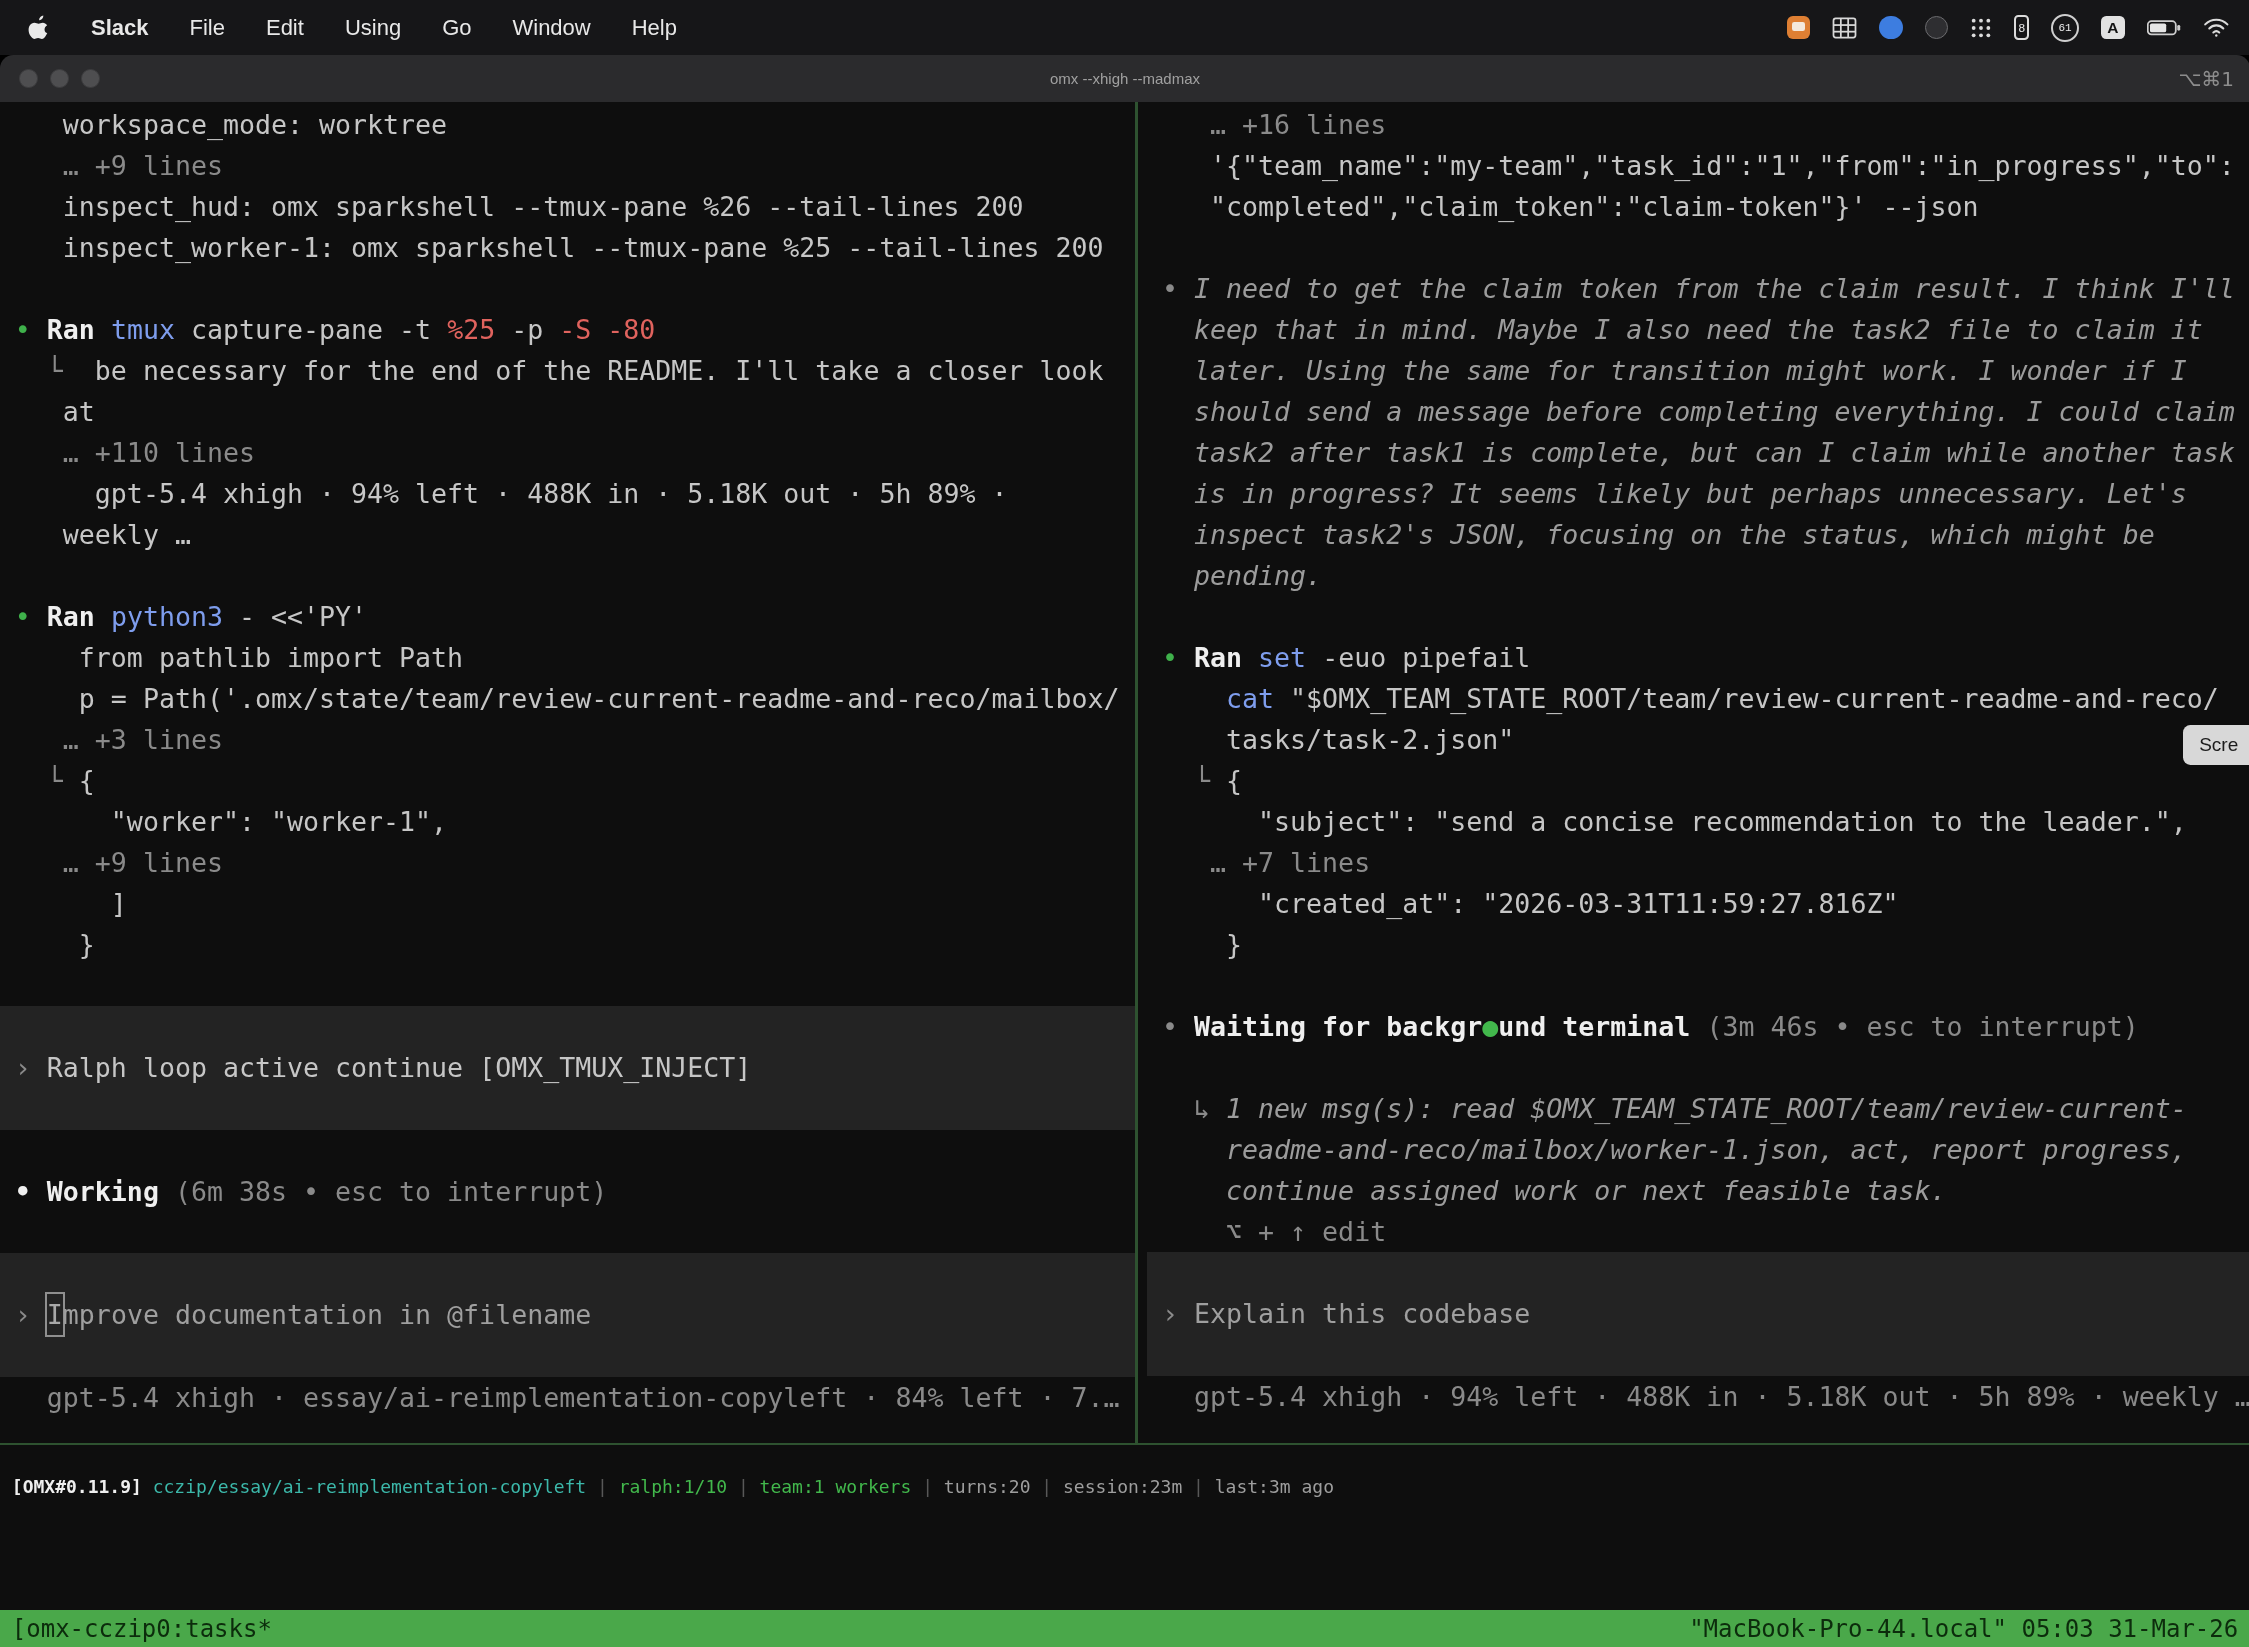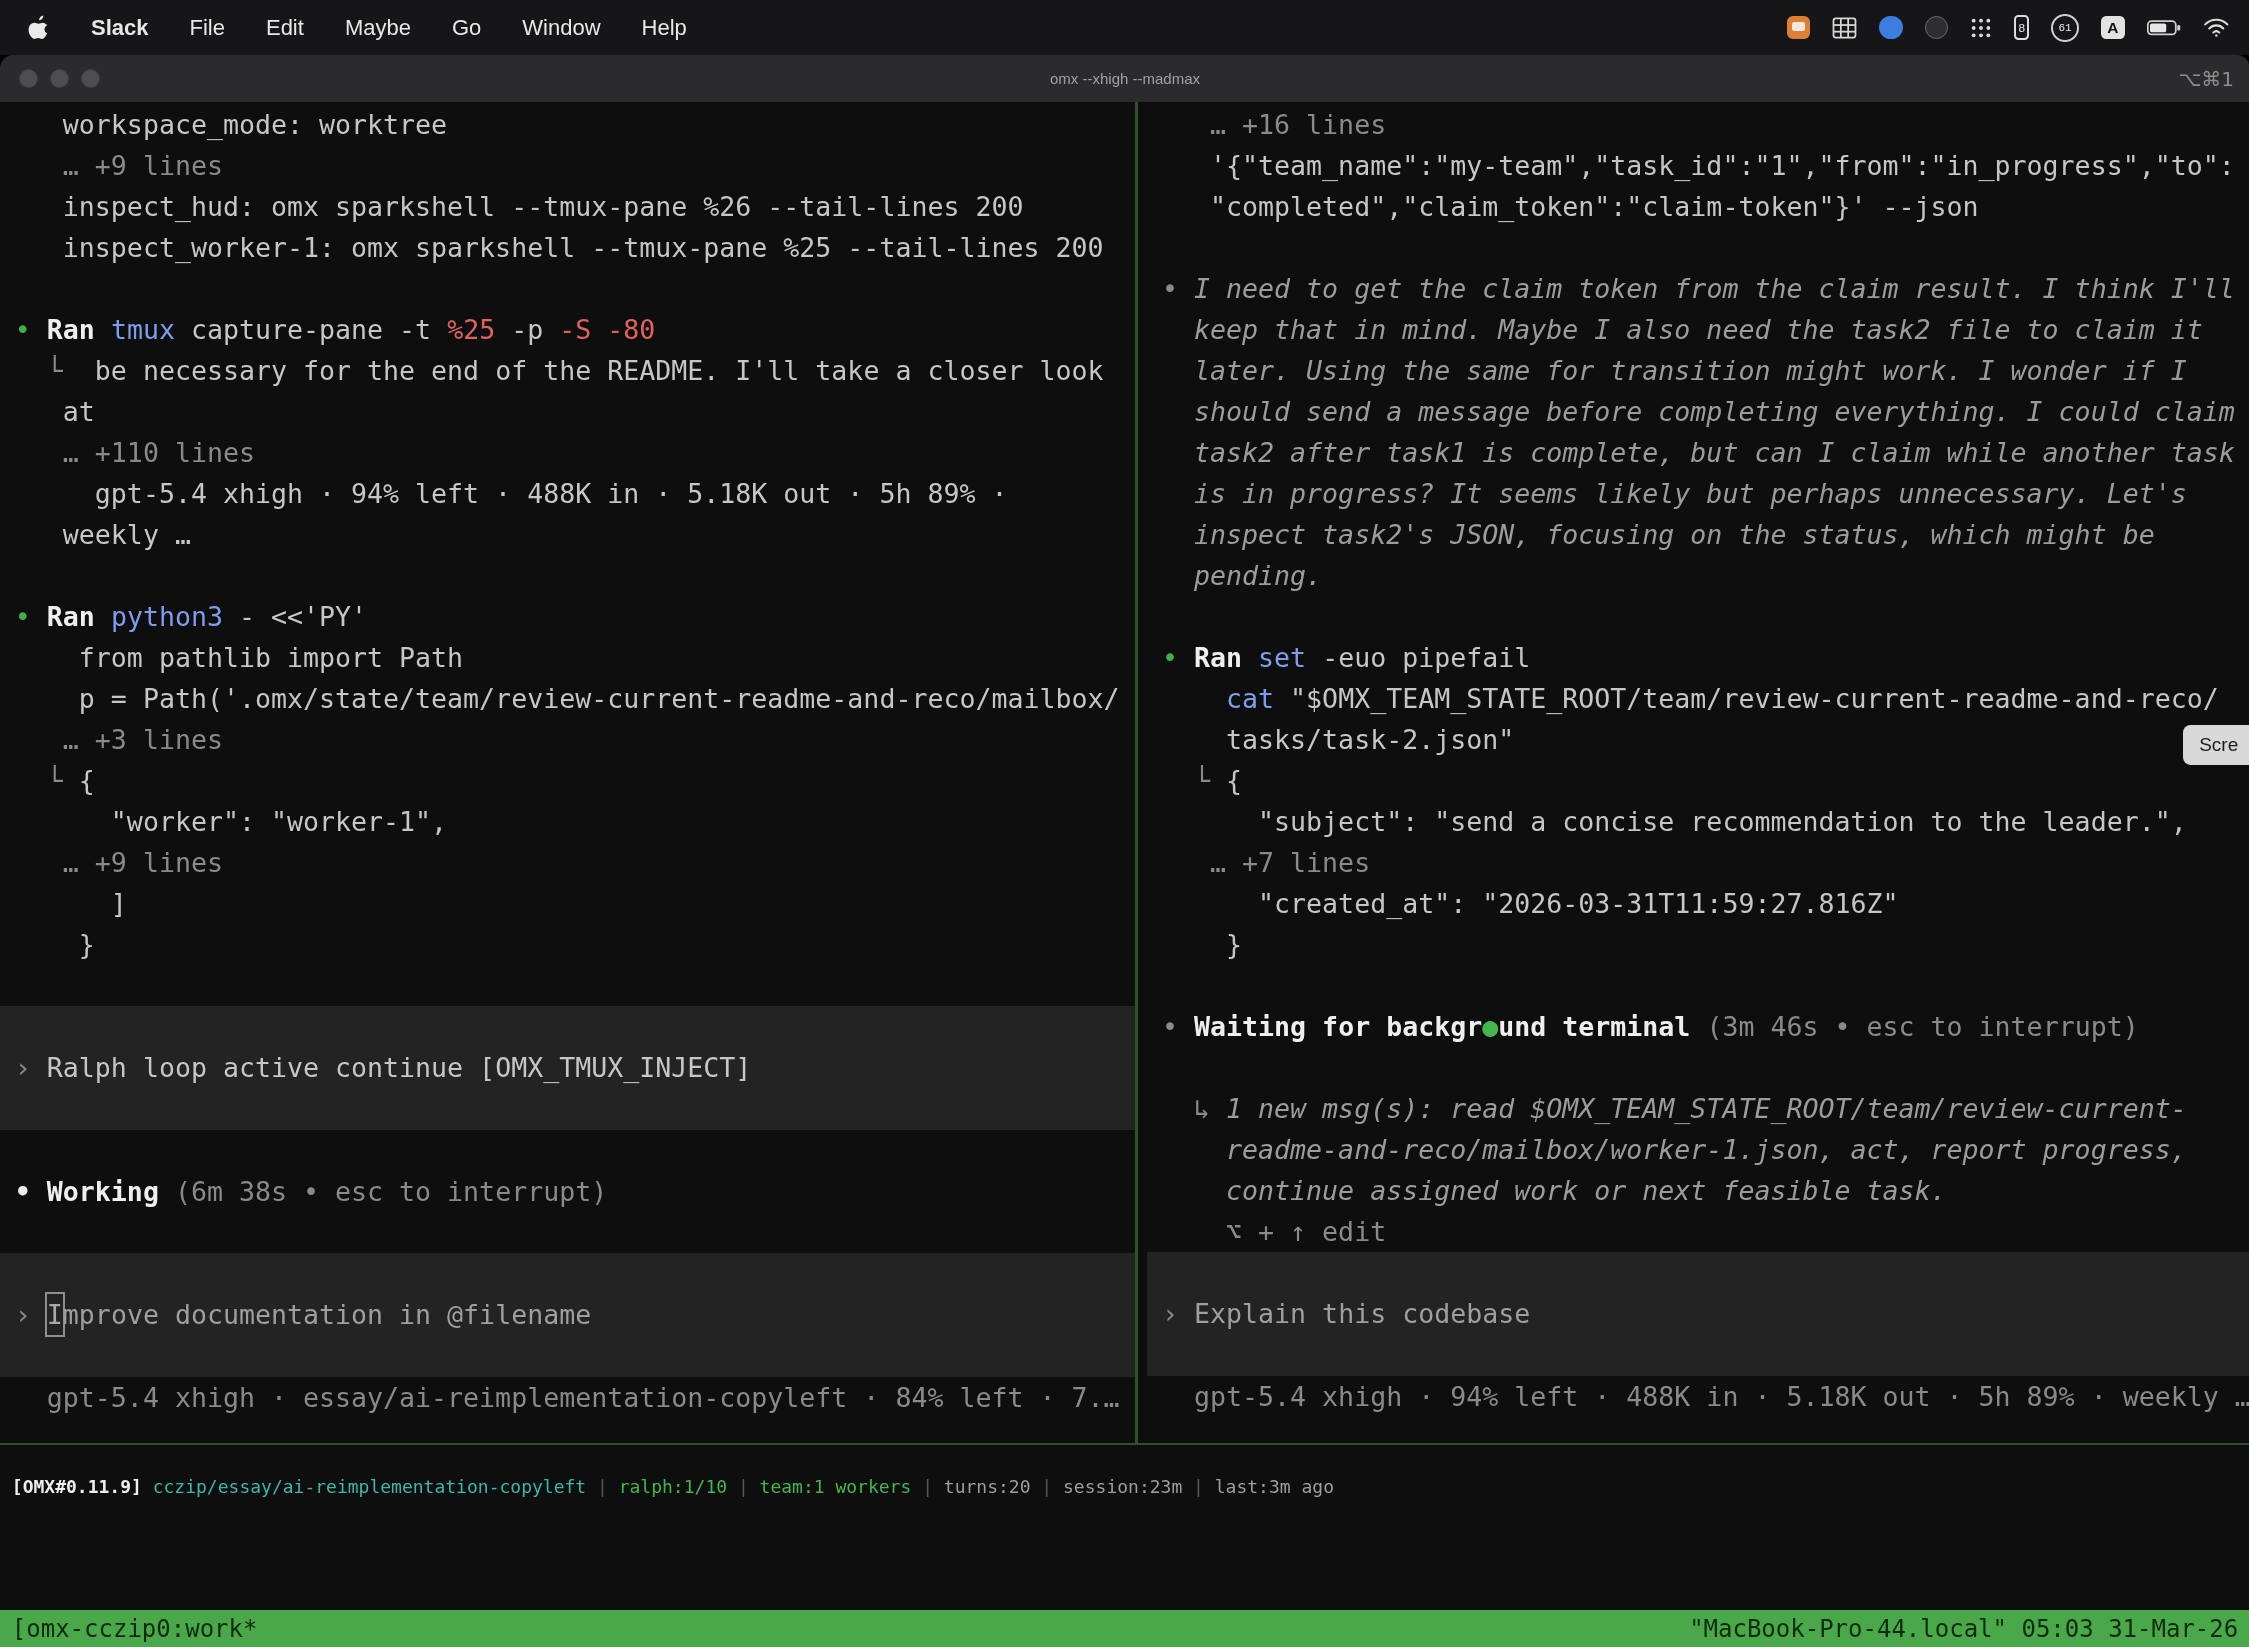--- a/index.html
+++ b/index.html
@@ -80,21 +80,21 @@
   <div class="menubar">
     <div class="menu-left">
       <span class="mi">
         <svg class="apple-logo" viewBox="0 0 24 28">
           <path d="M16.7 1.2c.1 1.3-.4 2.5-1.2 3.4-.8 1-2.1 1.7-3.3 1.6-.1-1.2.5-2.5 1.3-3.3.8-.9 2.2-1.6 3.2-1.7zM21 20.1c-.6 1.3-.9 1.9-1.6 3-1.1 1.6-2.5 3.6-4.3 3.6-1.6 0-2-1-4.1-1s-2.6 1-4.2 1c-1.8 0-3.1-1.8-4.2-3.4C.3 19.6 0 14.6 1.9 12c1.3-1.9 3.2-2.9 5.1-2.9 1.9 0 3.1 1.1 4.6 1.1 1.5 0 2.4-1.1 4.6-1.1 1.7 0 3.4 1 4.7 2.6-4.1 2.3-3.4 8.1.1 8.4z"></path>
         </svg>
       </span>
       <span class="menu-item app">Slack</span>
       <span class="menu-item">File</span>
       <span class="menu-item">Edit</span>
-      <span class="menu-item">Maybe</span>
+      <span class="menu-item">Using</span>
       <span class="menu-item">Go</span>
       <span class="menu-item">Window</span>
       <span class="menu-item">Help</span>
     </div>
     <div class="menu-right">
       <span class="mi">
           <span class="ic-record"></span>
         </span>
       <span class="mi">
         <svg width="25" height="22" viewBox="0 0 34 30">
@@ -167,21 +167,21 @@
 
   <div class="term">
     <div class="panes">
       <div class="pane pane-left" id="pane-left"><div class="tl"><span class="fg">   workspace_mode: worktree</span></div><div class="tl"><span class="dim">   … +9 lines</span></div><div class="tl"><span class="fg">   inspect_hud: omx sparkshell --tmux-pane %26 --tail-lines 200</span></div><div class="tl"><span class="fg">   inspect_worker-1: omx sparkshell --tmux-pane %25 --tail-lines 200</span></div><div class="tl"></div><div class="tl"><span class="gb">• </span><span class="b">Ran </span><span class="blu">tmux </span><span class="fg">capture-pane -t </span><span class="red">%25</span><span class="fg"> -p </span><span class="red">-S -80</span></div><div class="tl"><span class="dim">  └  </span><span class="fg">be necessary for the end of the README. I'll take a closer look</span></div><div class="tl"><span class="fg">   at</span></div><div class="tl"><span class="dim">   … +110 lines</span></div><div class="tl"><span class="fg">     gpt-5.4 xhigh · 94% left · 488K in · 5.18K out · 5h 89% ·</span></div><div class="tl"><span class="fg">   weekly …</span></div><div class="tl"></div><div class="tl"><span class="gb">• </span><span class="b">Ran </span><span class="blu">python3</span><span class="fg"> - &lt;&lt;'PY'</span></div><div class="tl"><span class="fg">    from pathlib import Path</span></div><div class="tl"><span class="fg">    p = Path('.omx/state/team/review-current-readme-and-reco/mailbox/</span></div><div class="tl"><span class="dim">   … +3 lines</span></div><div class="tl"><span class="dim">  └ </span><span class="fg">{</span></div><div class="tl"><span class="fg">      "worker": "worker-1",</span></div><div class="tl"><span class="dim">   … +9 lines</span></div><div class="tl"><span class="fg">      ]</span></div><div class="tl"><span class="fg">    }</span></div><div class="tl"></div><div class="band"><span class="dim">› </span><span class="fg">Ralph loop active continue [OMX_TMUX_INJECT]</span></div><div class="tl"></div><div class="tl"><span class="b">• Working</span><span class="dim"> (6m 38s • esc to interrupt)</span></div><div class="tl"></div><div class="band"><span class="dim">› </span><span class="cur">I</span><span class="ph">mprove documentation in @filename</span></div><div class="tl"><span class="dim">  gpt-5.4 xhigh · essay/ai-reimplementation-copyleft · 84% left · 7.…</span></div></div>
       <div class="vdiv"></div>
       <div class="pane pane-right" id="pane-right"><div class="tl"><span class="dim">   … +16 lines</span></div><div class="tl"><span class="fg">   '{"team_name":"my-team","task_id":"1","from":"in_progress","to":</span></div><div class="tl"><span class="fg">   "completed","claim_token":"claim-token"}' --json</span></div><div class="tl"></div><div class="tl"><span class="dim">• </span><span class="it">I need to get the claim token from the claim result. I think I'll</span></div><div class="tl"><span class="it">  keep that in mind. Maybe I also need the task2 file to claim it</span></div><div class="tl"><span class="it">  later. Using the same for transition might work. I wonder if I</span></div><div class="tl"><span class="it">  should send a message before completing everything. I could claim</span></div><div class="tl"><span class="it">  task2 after task1 is complete, but can I claim while another task</span></div><div class="tl"><span class="it">  is in progress? It seems likely but perhaps unnecessary. Let's</span></div><div class="tl"><span class="it">  inspect task2's JSON, focusing on the status, which might be</span></div><div class="tl"><span class="it">  pending.</span></div><div class="tl"></div><div class="tl"><span class="gb">• </span><span class="b">Ran </span><span class="blu">set</span><span class="fg"> -euo pipefail</span></div><div class="tl"><span class="fg">    </span><span class="blu">cat </span><span class="fg">"$OMX_TEAM_STATE_ROOT/team/review-current-readme-and-reco/</span></div><div class="tl"><span class="fg">    tasks/task-2.json"</span></div><div class="tl"><span class="dim">  └ </span><span class="fg">{</span></div><div class="tl"><span class="fg">      "subject": "send a concise recommendation to the leader.",</span></div><div class="tl"><span class="dim">   … +7 lines</span></div><div class="tl"><span class="fg">      "created_at": "2026-03-31T11:59:27.816Z"</span></div><div class="tl"><span class="fg">    }</span></div><div class="tl"></div><div class="tl"><span class="dim">• </span><span class="b">Waiting for backgr</span><span class="grn">●</span><span class="b">und terminal</span><span class="dim"> (3m 46s • esc to interrupt)</span></div><div class="tl"></div><div class="tl"><span class="dim">  ↳ </span><span class="it">1 new msg(s): read $OMX_TEAM_STATE_ROOT/team/review-current-</span></div><div class="tl"><span class="it">    readme-and-reco/mailbox/worker-1.json, act, report progress,</span></div><div class="tl"><span class="it">    continue assigned work or next feasible task.</span></div><div class="tl"><span class="dim">    ⌥ + ↑ edit</span></div><div class="band"><span class="dim">› </span><span class="ph">Explain this codebase</span></div><div class="tl"><span class="dim">  gpt-5.4 xhigh · 94% left · 488K in · 5.18K out · 5h 89% · weekly …</span></div></div>
     </div>
     <div class="hdiv"></div>
     <div class="omx" id="omx-status"><span class="b">[OMX#0.11.9] </span><span class="cyn">cczip/essay/ai-reimplementation-copyleft</span><span class="sep"> | </span><span class="grn">ralph:1/10</span><span class="sep"> | </span><span class="grn">team:1 workers</span><span class="sep"> | </span><span class="st">turns:20</span><span class="sep"> | </span><span class="st">session:23m</span><span class="sep"> | </span><span class="st">last:3m ago</span></div>
     <div class="tmuxbar">
-      <span>[omx-cczip0:work*</span>
+      <span>[omx-cczip0:tasks*</span>
       <span>"MacBook-Pro-44.local" 05:03 31-Mar-26</span>
     </div>
   </div>
 
   <div class="edge-tip">Scre</div>
 
 </div>
 
 
 </body></html>

